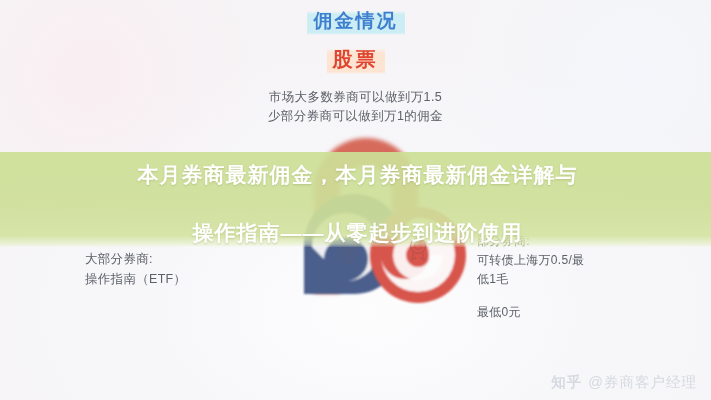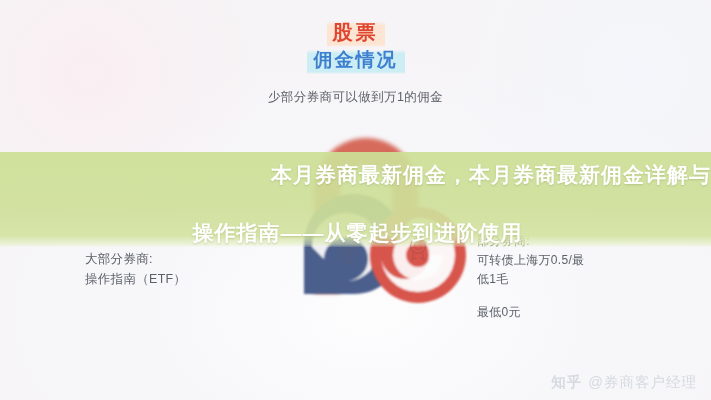--- a/index.html
+++ b/index.html
@@ -138,21 +138,21 @@
     left: 0; right: 0;
     top: 158px;
     text-align: center;
     color: #ffffff;
     font-size: 21px;
     font-weight: bold;
     line-height: 34px;
     letter-spacing: 1px;
     text-shadow: 0 1px 2px rgba(120,140,70,.30);
   }
-  .banner-text .l1 { padding-left: 4px; text-align: right; }
+  .banner-text .l1 { padding-left: 4px; }
   .banner-text .l2 { padding-left: 4px; margin-top: 24px; }
 
   
   .watermark {
     position: absolute;
     right: 14px;
     bottom: 8px;
     display: flex;
     align-items: flex-end;
     gap: 6px;
@@ -212,25 +212,26 @@
       <g transform="translate(166,140)" opacity="0.72">
         <circle cx="0" cy="-2" r="7.5" fill="none" stroke="#b8504c" stroke-width="1.5"></circle>
         <circle cx="0" cy="-2" r="3.4" fill="none" stroke="#b8504c" stroke-width="1.2"></circle>
         <path d="M-4.5,4 L-6,12 L-2,9.5" fill="none" stroke="#b8504c" stroke-width="1.5" stroke-linejoin="round"></path>
         <path d="M4.5,4 L6,12 L2,9.5" fill="none" stroke="#b8504c" stroke-width="1.5" stroke-linejoin="round"></path>
       </g>
     </svg>
   </div>
 
   <div class="head-zone">
+    <div><span class="title-commission">佣金情况</span></div>
     <div><span class="title-stock">股票</span></div>
-    <div><span class="title-commission">佣金情况</span></div>
   </div>
 
   <div class="desc-center">
+    <div>市场大多数券商可以做到万1.5</div>
     <div>少部分券商可以做到万1的佣金</div>
   </div>
 
   <div class="block-left">
     <div>大部分券商:</div>
     <div>操作指南（ETF）</div>
   </div>
 
   <div class="block-right">
     <div class="r-head">部分券商:</div>

